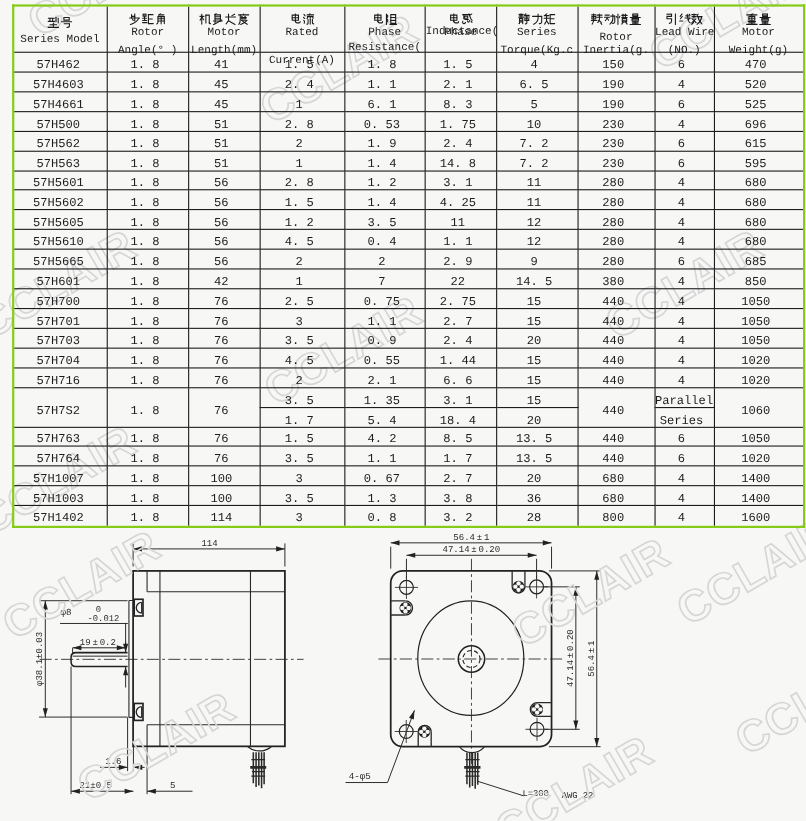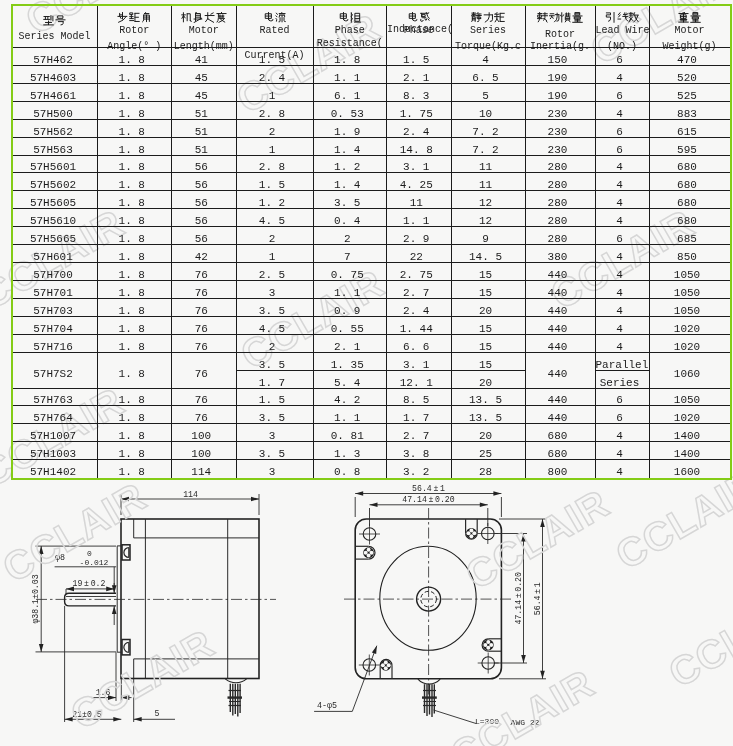--- a/index.html
+++ b/index.html
@@ -371,21 +371,21 @@
       <tr>
         <td class="m"><i>57H500</i></td>
         <td class="v"><i>1. 8</i></td>
         <td class="v"><i>51</i></td>
         <td class="v"><i>2. 8</i></td>
         <td class="v"><i>0. 53</i></td>
         <td class="v"><i>1. 75</i></td>
         <td class="v"><i>10</i></td>
         <td class="v"><i>230</i></td>
         <td class="v"><i>4</i></td>
-        <td class="v"><i>883</i></td>
+        <td class="v"><i>696</i></td>
       </tr>
       <tr>
         <td class="m"><i>57H562</i></td>
         <td class="v"><i>1. 8</i></td>
         <td class="v"><i>51</i></td>
         <td class="v"><i>2</i></td>
         <td class="v"><i>1. 9</i></td>
         <td class="v"><i>2. 4</i></td>
         <td class="v"><i>7. 2</i></td>
         <td class="v"><i>230</i></td>
@@ -544,21 +544,21 @@
         <td class="v"><i>1. 35</i></td>
         <td class="v"><i>3. 1</i></td>
         <td class="v"><i>15</i></td>
         <td class="v" rowspan="2"><i>440</i></td>
         <td class="v"><i>Parallel</i></td>
         <td class="v" rowspan="2"><i>1060</i></td>
       </tr>
       <tr>
         <td class="v"><i>1. 7</i></td>
         <td class="v"><i>5. 4</i></td>
-        <td class="v"><i>12. 1</i></td>
+        <td class="v"><i>18. 4</i></td>
         <td class="v"><i>20</i></td>
         <td class="v"><i>Series</i></td>
       </tr>
       <tr>
         <td class="m"><i>57H763</i></td>
         <td class="v"><i>1. 8</i></td>
         <td class="v"><i>76</i></td>
         <td class="v"><i>1. 5</i></td>
         <td class="v"><i>4. 2</i></td>
         <td class="v"><i>8. 5</i></td>
@@ -577,35 +577,35 @@
         <td class="v"><i>13. 5</i></td>
         <td class="v"><i>440</i></td>
         <td class="v"><i>6</i></td>
         <td class="v"><i>1020</i></td>
       </tr>
       <tr>
         <td class="m"><i>57H1007</i></td>
         <td class="v"><i>1. 8</i></td>
         <td class="v"><i>100</i></td>
         <td class="v"><i>3</i></td>
-        <td class="v"><i>0. 81</i></td>
+        <td class="v"><i>0. 67</i></td>
         <td class="v"><i>2. 7</i></td>
         <td class="v"><i>20</i></td>
         <td class="v"><i>680</i></td>
         <td class="v"><i>4</i></td>
         <td class="v"><i>1400</i></td>
       </tr>
       <tr>
         <td class="m"><i>57H1003</i></td>
         <td class="v"><i>1. 8</i></td>
         <td class="v"><i>100</i></td>
         <td class="v"><i>3. 5</i></td>
         <td class="v"><i>1. 3</i></td>
         <td class="v"><i>3. 8</i></td>
-        <td class="v"><i>25</i></td>
+        <td class="v"><i>36</i></td>
         <td class="v"><i>680</i></td>
         <td class="v"><i>4</i></td>
         <td class="v"><i>1400</i></td>
       </tr>
       <tr>
         <td class="m"><i>57H1402</i></td>
         <td class="v"><i>1. 8</i></td>
         <td class="v"><i>114</i></td>
         <td class="v"><i>3</i></td>
         <td class="v"><i>0. 8</i></td>

